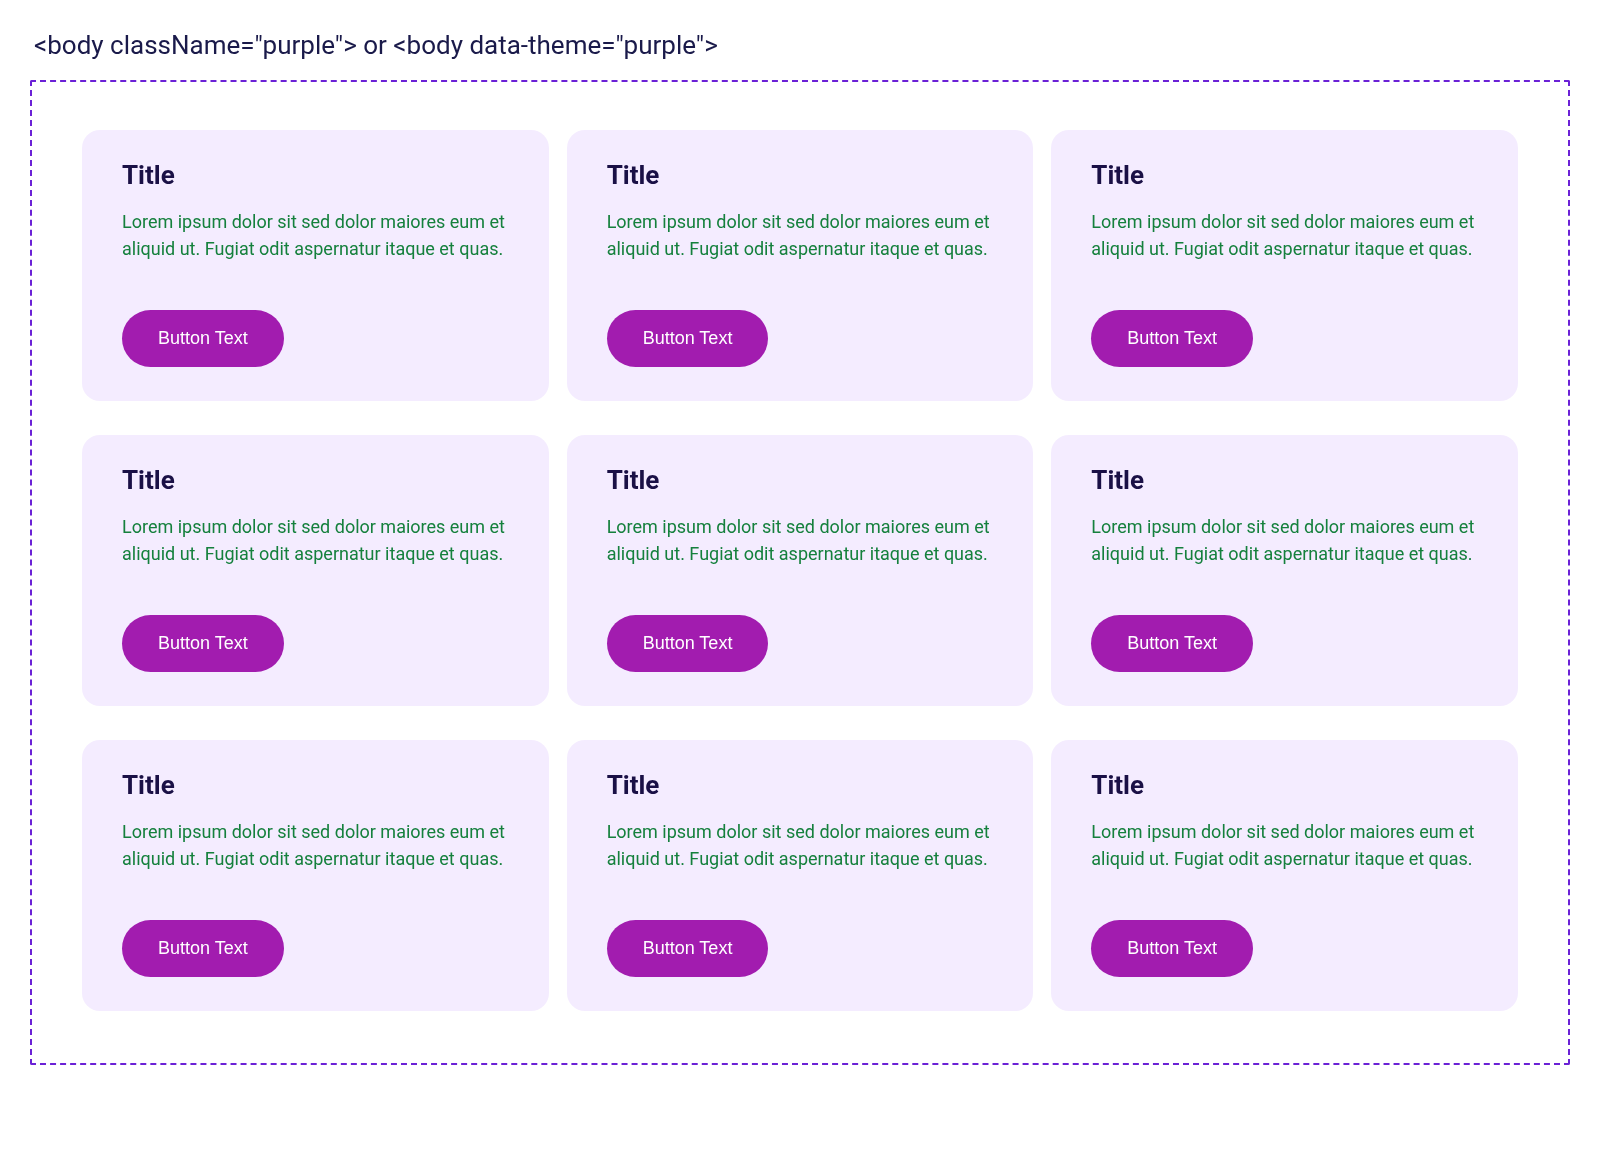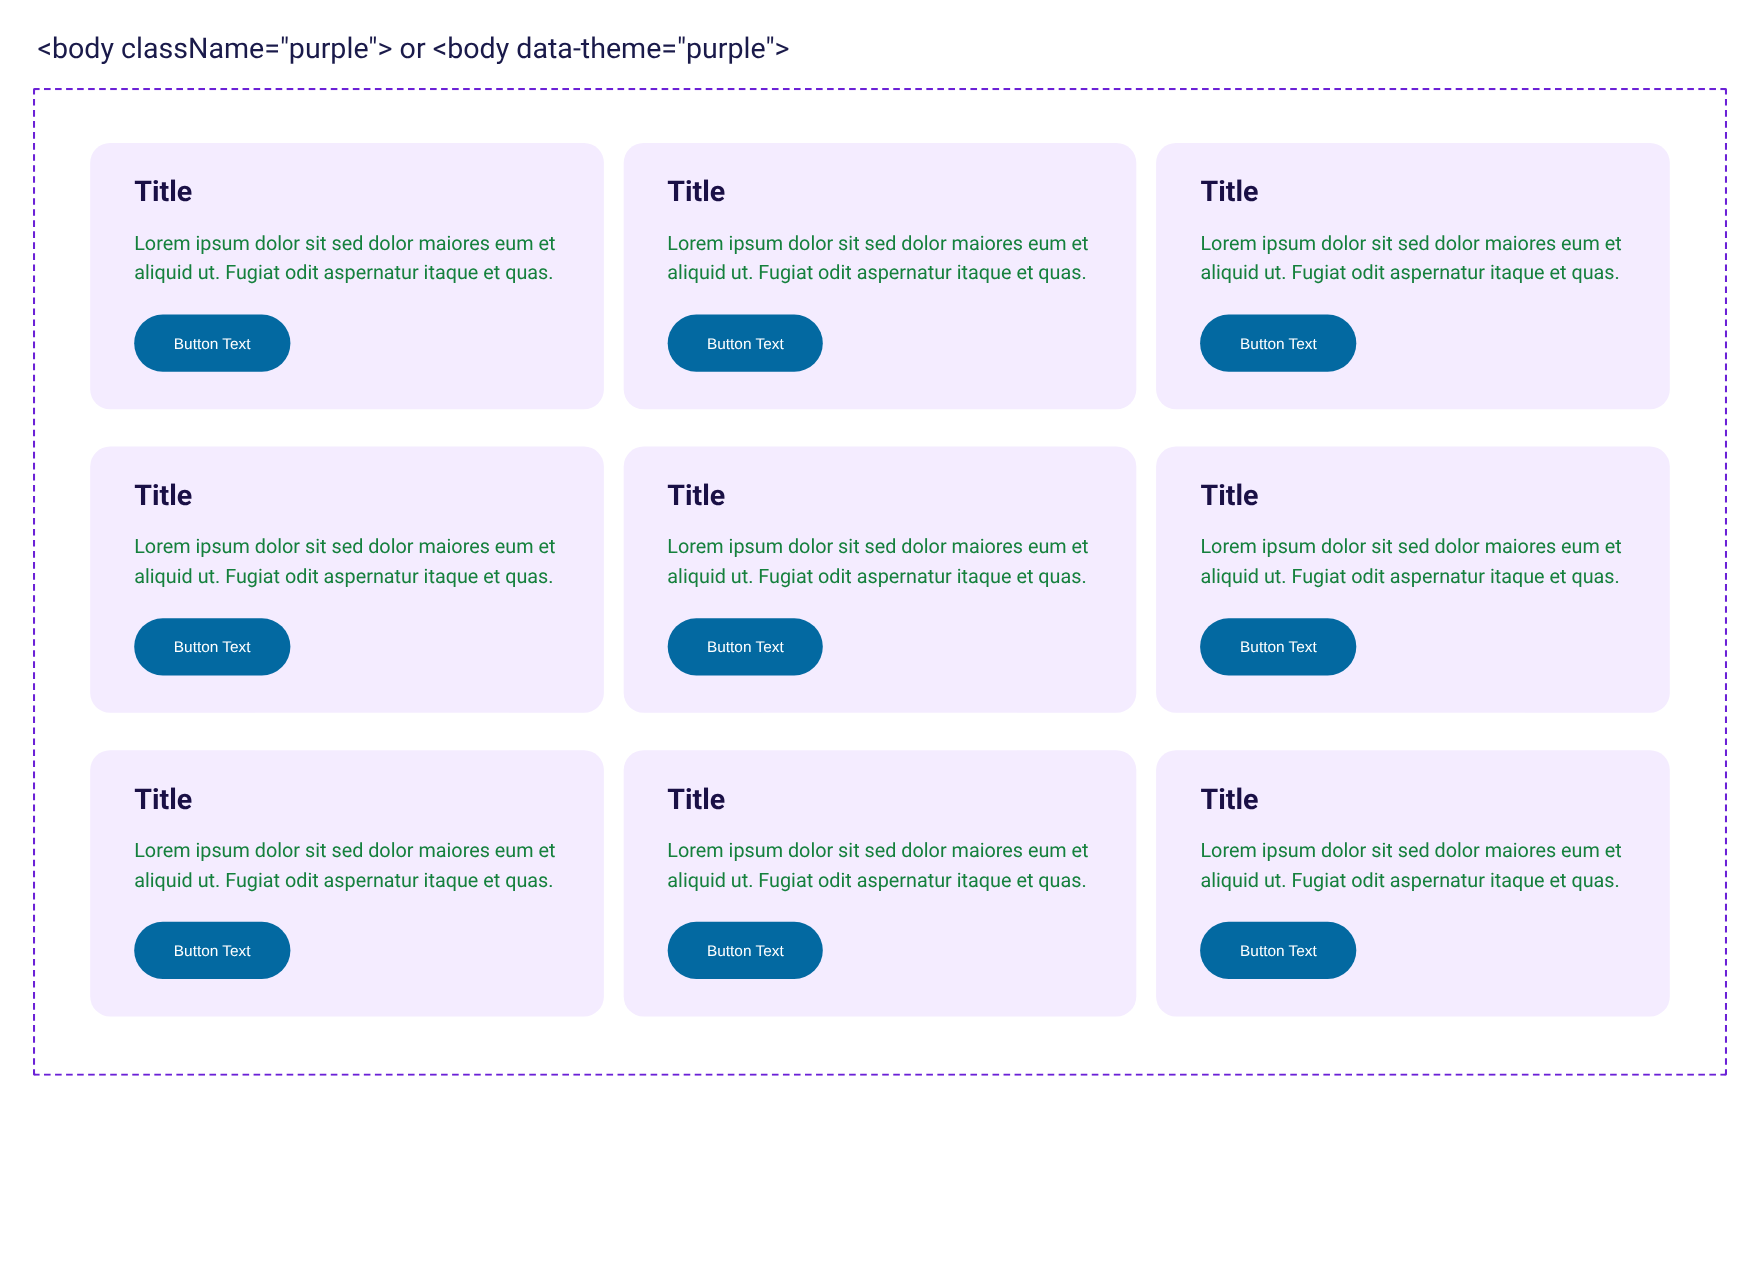--- a/index.html
+++ b/index.html
@@ -42,28 +42,29 @@
       margin-bottom: 18px;
     }
     .card-body {
       font-size: 18px;
       line-height: 1.5;
       color: #15803d;
       margin-bottom: 24px;
     }
     .card-button {
       display: inline-block;
-      background: #0369a1;
+      background: #a21caf;
       color: #ffffff;
-      font-size: 14px;
+      font-size: 18px;
       font-weight: 500;
       border: none;
       border-radius: 100px;
       padding: 18px 36px;
       cursor: pointer;
+      margin-top: 24px;
     }
   </style>
 </head>
 <body>
 
 <div class="header-label">&lt;body className="purple"&gt; or &lt;body data-theme="purple"&gt;</div>
 
 <div class="container">
   <div class="grid">
 

